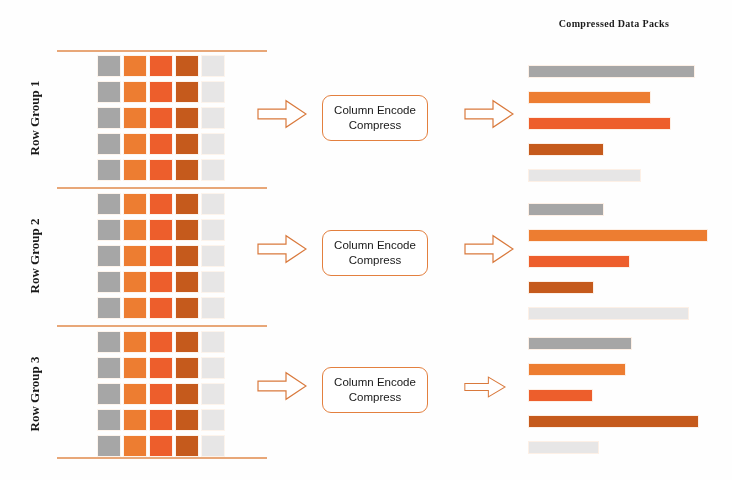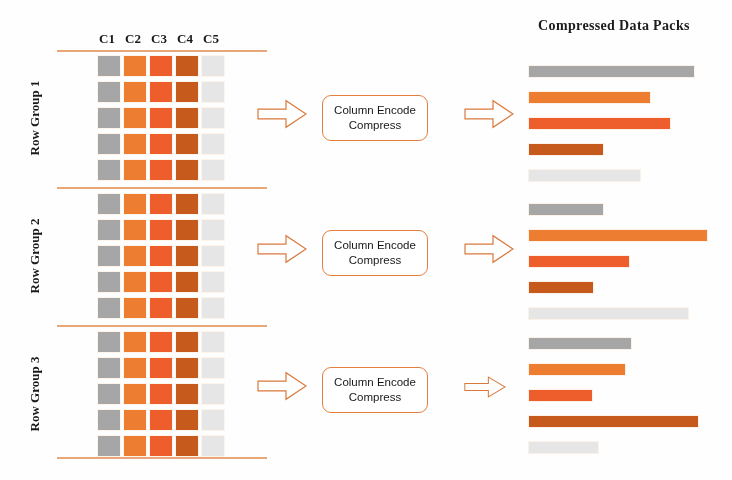--- a/index.html
+++ b/index.html
@@ -24,21 +24,21 @@
   }
 
   
   .packs-title {
     position: absolute;
     left: 504px;
     top: 18px;
     width: 220px;
     text-align: center;
     font-family: "Liberation Serif", serif;
-    font-size: 14px;
+    font-size: 10px;
     font-weight: 600;
     color: #1c1c1c;
     letter-spacing: 0.35px;
     white-space: nowrap;
   }
 
   
   .col-headers {
     position: absolute;
     left: 95px;
@@ -123,27 +123,20 @@
     border: 1px solid #fdf0e6;
   }
 </style>
 </head>
 <body style="background: rgb(254, 254, 254);">
 
 <div id="stage">
 
   <div class="packs-title">Compressed Data Packs</div>
 
-  <div class="col-headers">
-      <div class="col-header" style="left: 0px;">C1</div>
-      <div class="col-header" style="left: 26px;">C2</div>
-      <div class="col-header" style="left: 52px;">C3</div>
-      <div class="col-header" style="left: 78px;">C4</div>
-      <div class="col-header" style="left: 104px;">C5</div>
-    </div>
 
   <div id="dynamic-layer">
       <div class="rule" style="top: 50px; background: rgb(232, 167, 120);"></div>
       <div class="rg-label" style="top: 110px; color: rgb(26, 26, 26);">Row Group 1</div>
       <div class="cell" style="left: 97px; top: 55px; background: rgb(166, 166, 166);"></div>
       <div class="cell" style="left: 123px; top: 55px; background: rgb(237, 125, 49);"></div>
       <div class="cell" style="left: 149px; top: 55px; background: rgb(237, 94, 44);"></div>
       <div class="cell" style="left: 175px; top: 55px; background: rgb(197, 90, 28);"></div>
       <div class="cell" style="left: 201px; top: 55px; background: rgb(231, 230, 230);"></div>
       <div class="cell" style="left: 97px; top: 81px; background: rgb(166, 166, 166);"></div>

